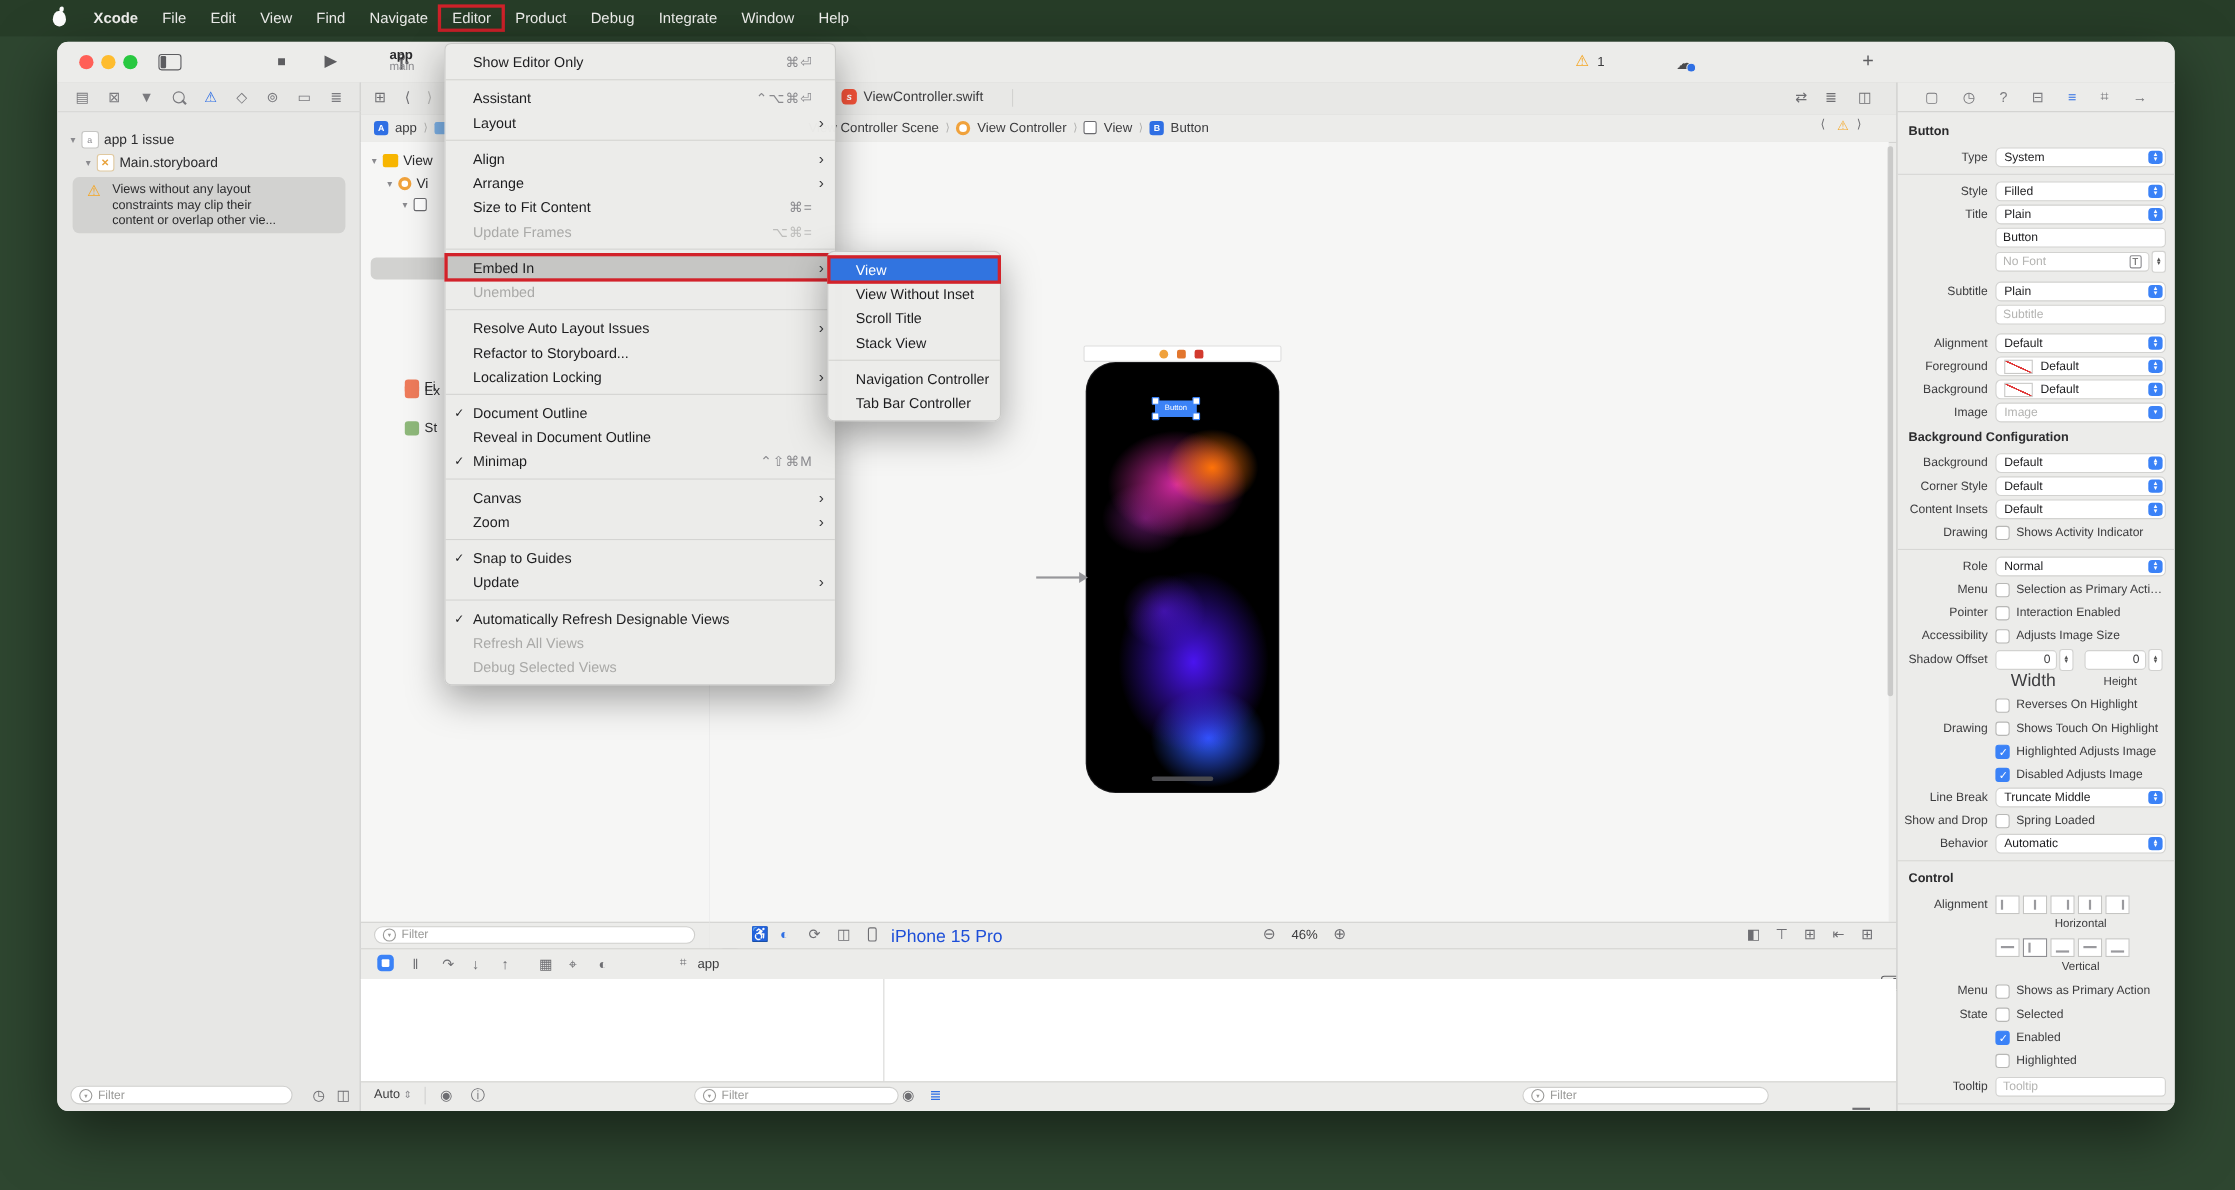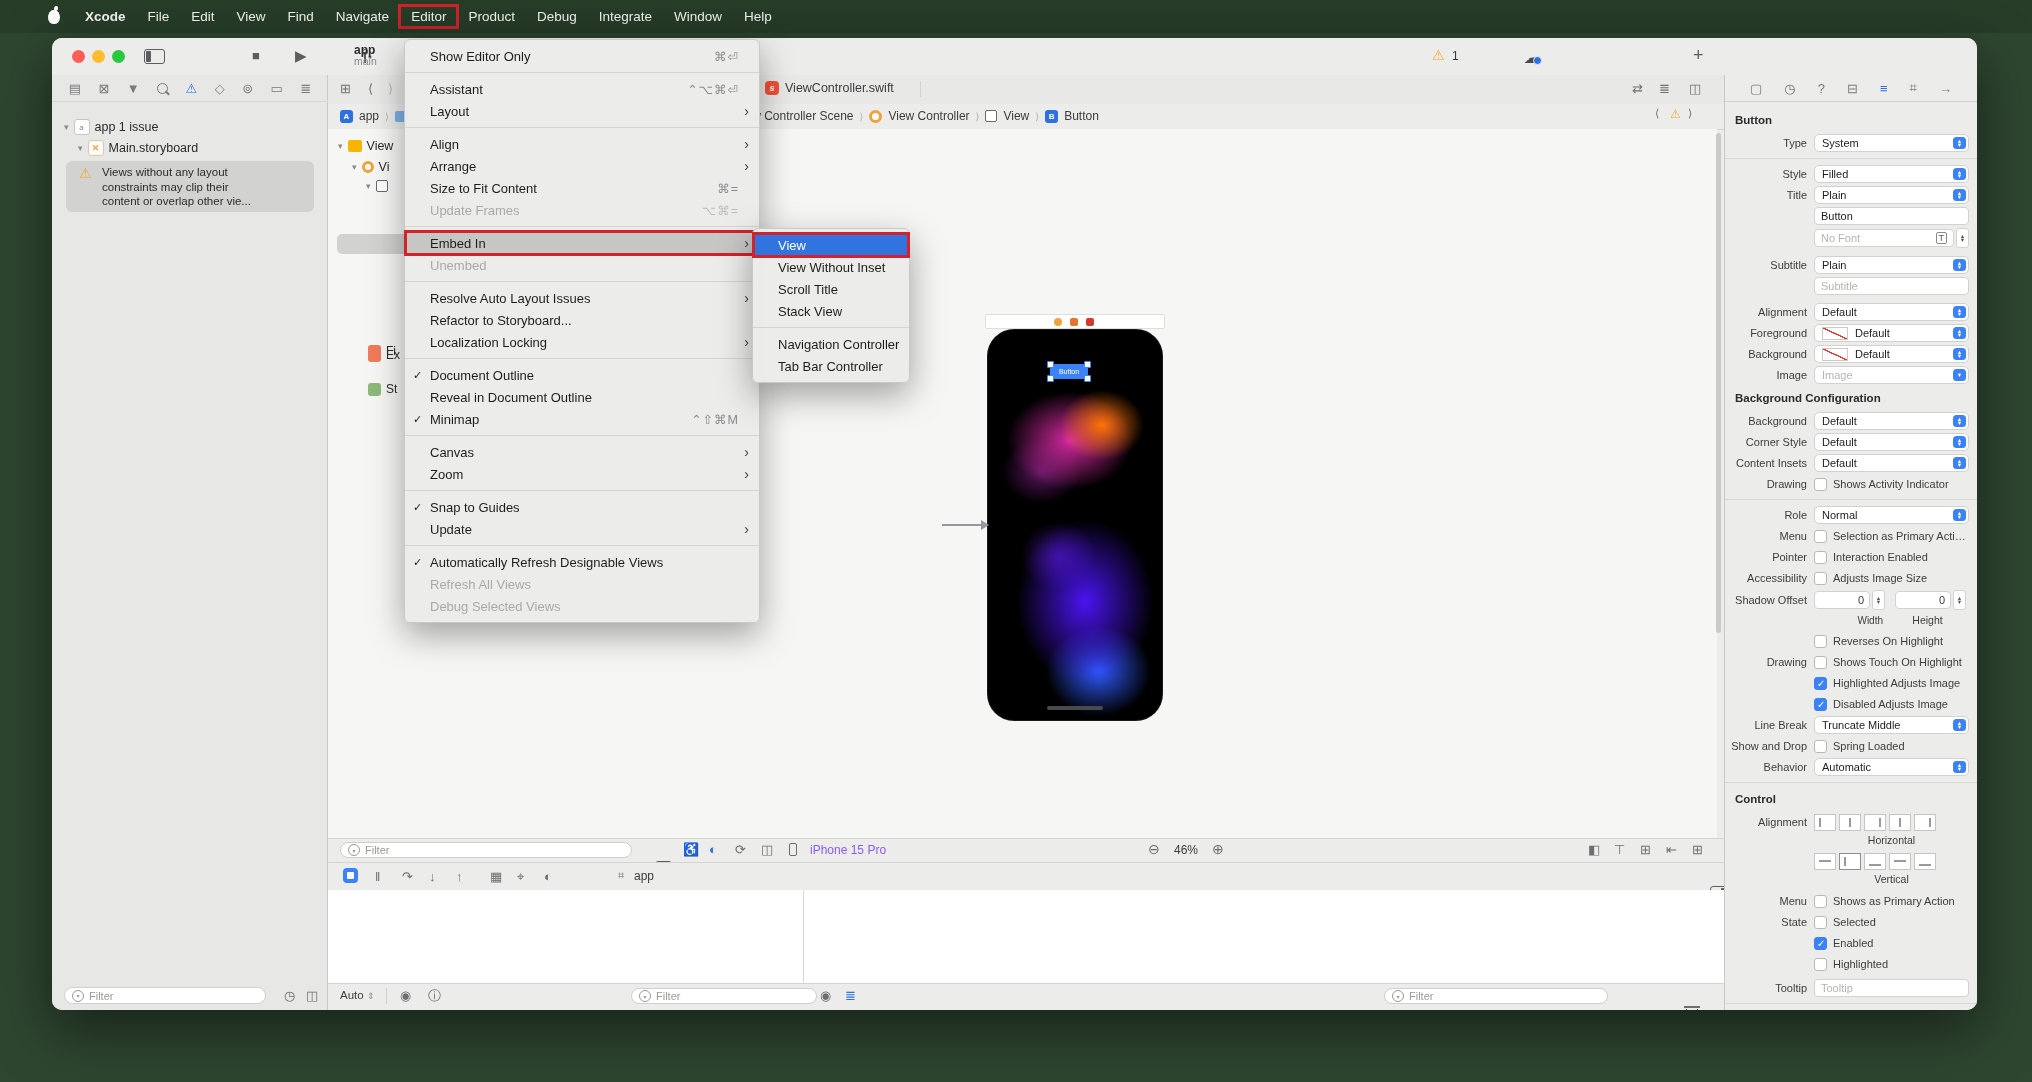--- a/index.html
+++ b/index.html
@@ -296,21 +296,21 @@
     <div class="vcarrow" style="left:890px;top:486px;width:40px;"></div>
 
     
     <div class="bar" style="left:593px;top:800px;right:253px;height:24px;background:#ececea;border-top:1px solid #d4d4d2;"></div>
     <span class="abs panel-ic" style="left:603px;top:804px;width:17px;height:13px;"></span>
     <span class="gicon" style="left:631px;top:805px;">♿</span>
     <span class="gicon" style="left:657px;top:805px;color:#2f6fe4;">◐</span>
     <span class="gicon" style="left:683px;top:805px;">⟳</span>
     <span class="gicon" style="left:709px;top:805px;">◫</span>
     <span class="abs phone-ic" style="left:737px;top:805px;"></span>
-    <span class="abs" style="left:758px;top:805px;font-size:12px;color:#8b5cf6;">iPhone 15 Pro</span>
+    <span class="abs" style="left:758px;top:805px;font-size:16px;color:#1d4ed8;">iPhone 15 Pro</span>
     <span class="gicon" style="left:1096px;top:804px;font-size:14px;">⊖</span>
     <span class="abs" style="left:1122px;top:805px;font-size:12px;color:#3c3c3e;">46%</span>
     <span class="gicon" style="left:1160px;top:804px;font-size:14px;">⊕</span>
     <span class="gicon" style="left:1536px;top:805px;">◧</span>
     <span class="gicon" style="left:1562px;top:805px;">⊤</span>
     <span class="gicon" style="left:1588px;top:805px;">⊞</span>
     <span class="gicon" style="left:1614px;top:805px;">⇤</span>
     <span class="gicon" style="left:1640px;top:805px;">⊞</span>
 
     
@@ -503,21 +503,21 @@
             </span>
             <span class="stp">▲<br>▼</span>
           <span style="width:10px;"></span>
           <span class="nf">
               <span>0</span>
             </span>
             <span class="stp">▲<br>▼</span>
         </div>
         <div class="irow" style="margin-top:-2px;">
             <span class="ilab"></span>
-            <span style="width:69px;text-align:right;font-size:10px;">Width</span>
+            <span style="width:69px;text-align:center;font-size:16px;">Width</span>
             <span style="width:10px;"></span>
             <span style="width:69px;text-align:center;font-size:10.5px;">Height</span>
           </div>
         <div class="irow">
             <span class="ilab"></span>
             <span class="cb"></span>
             <span>Reverses On Highlight</span>
           </div>
         <div class="irow">
             <span class="ilab">Drawing</span>

